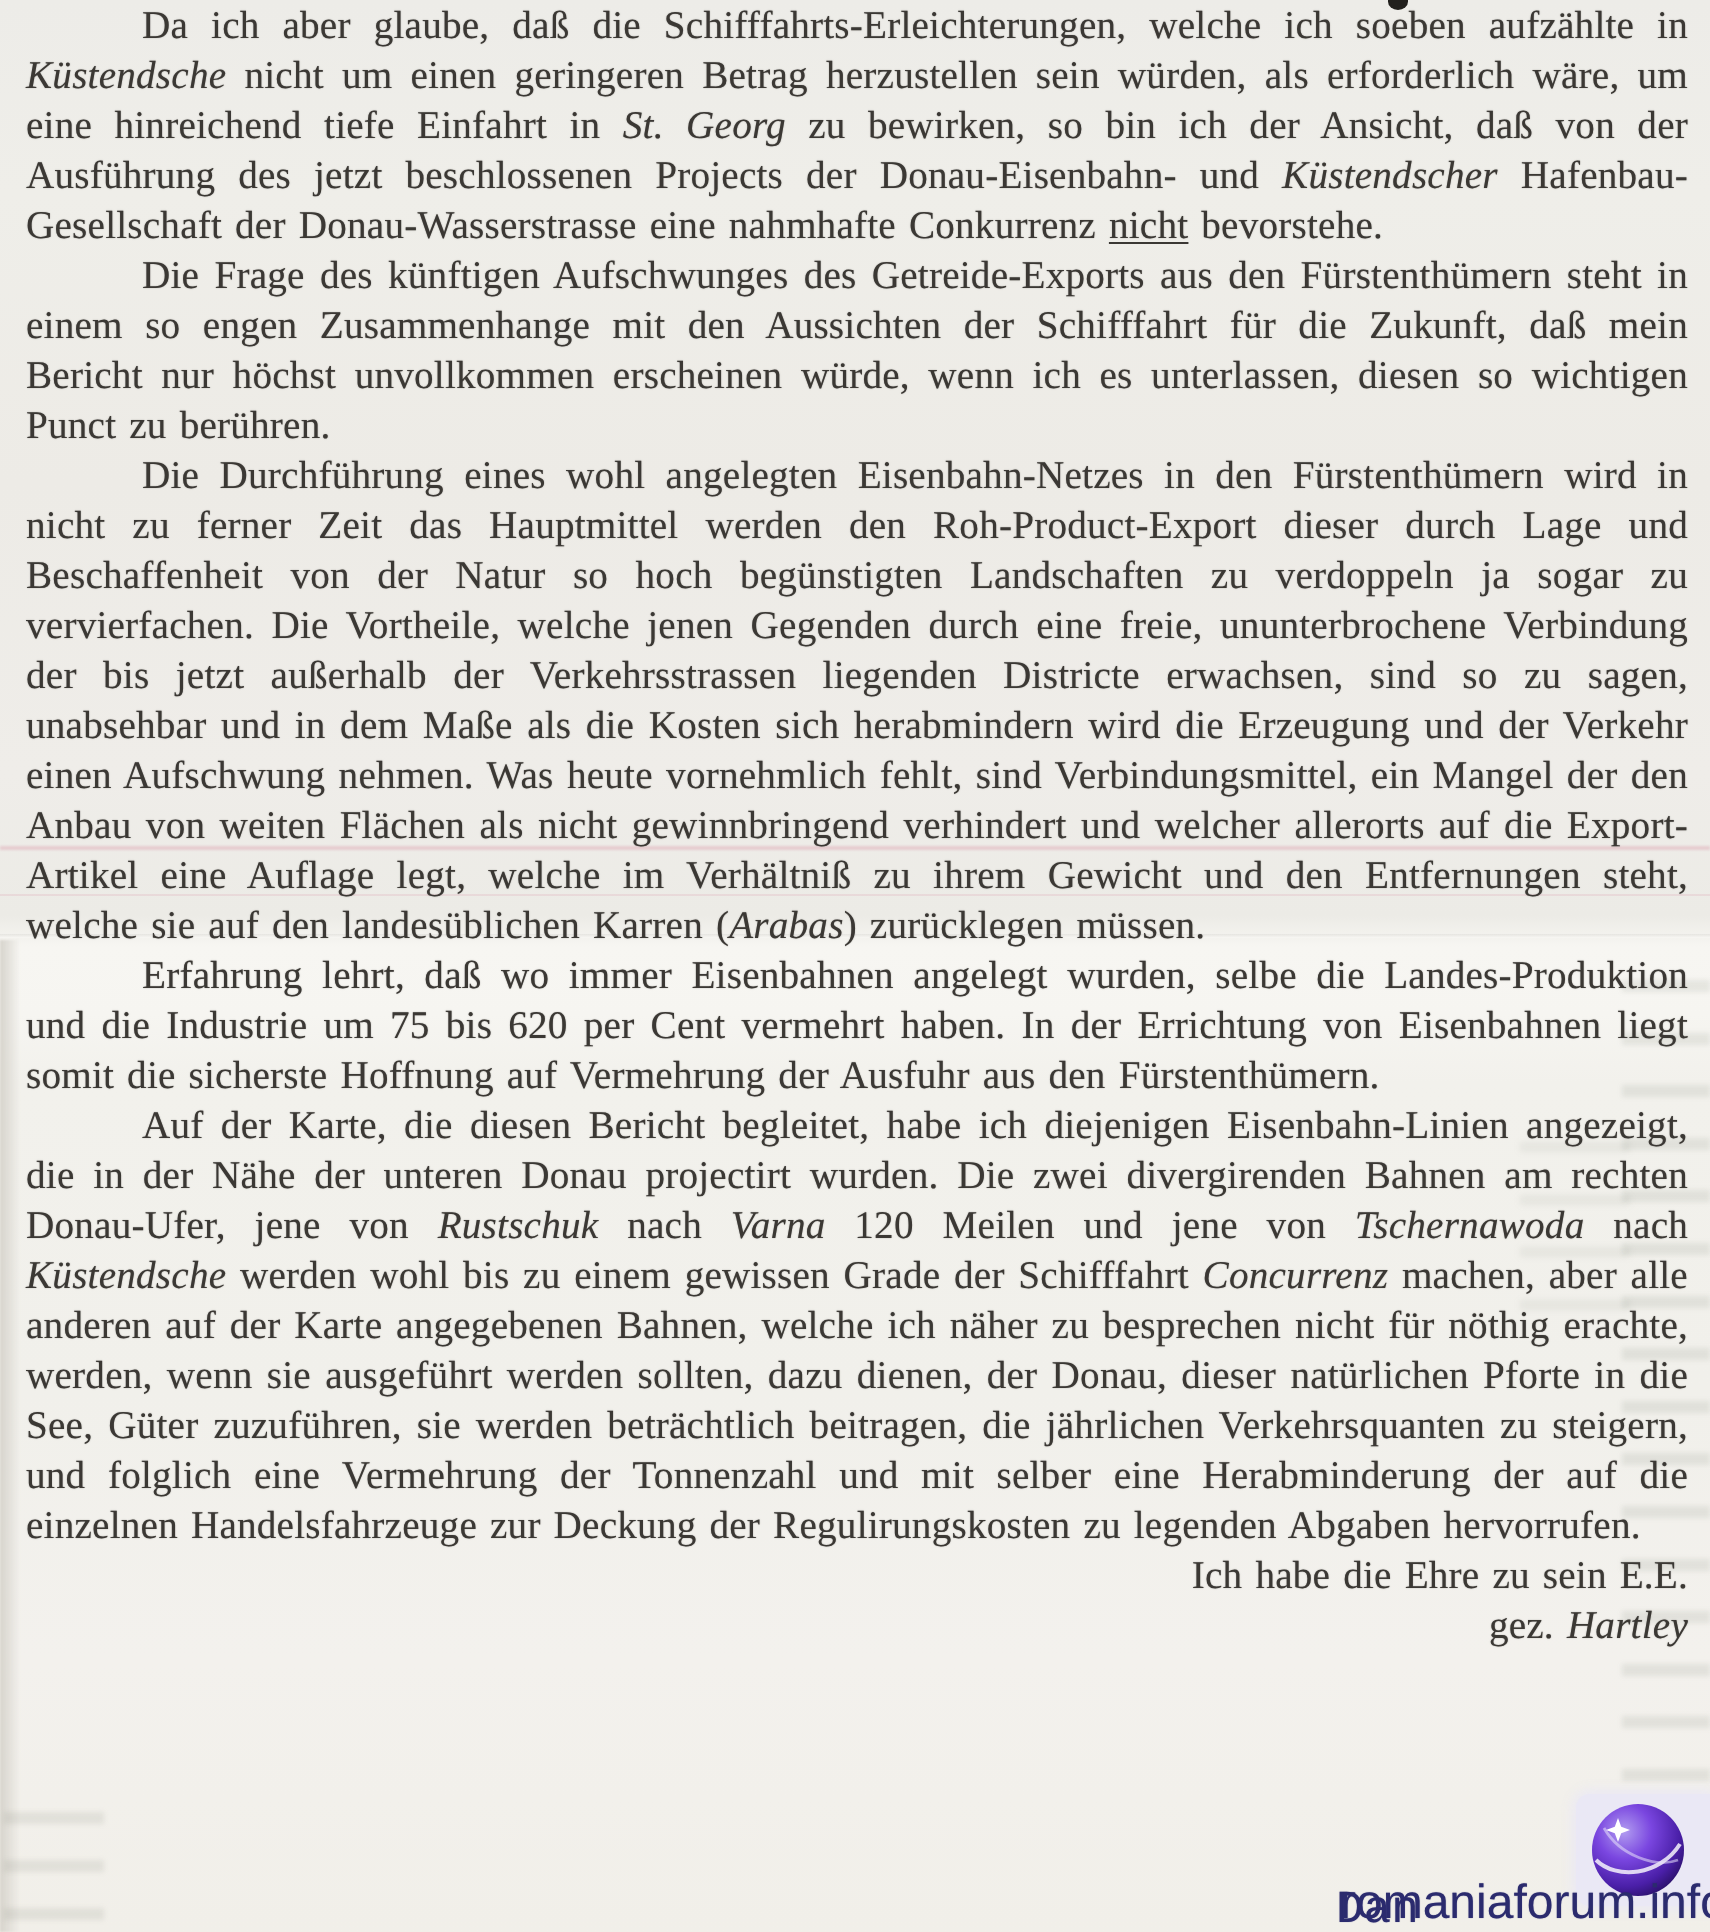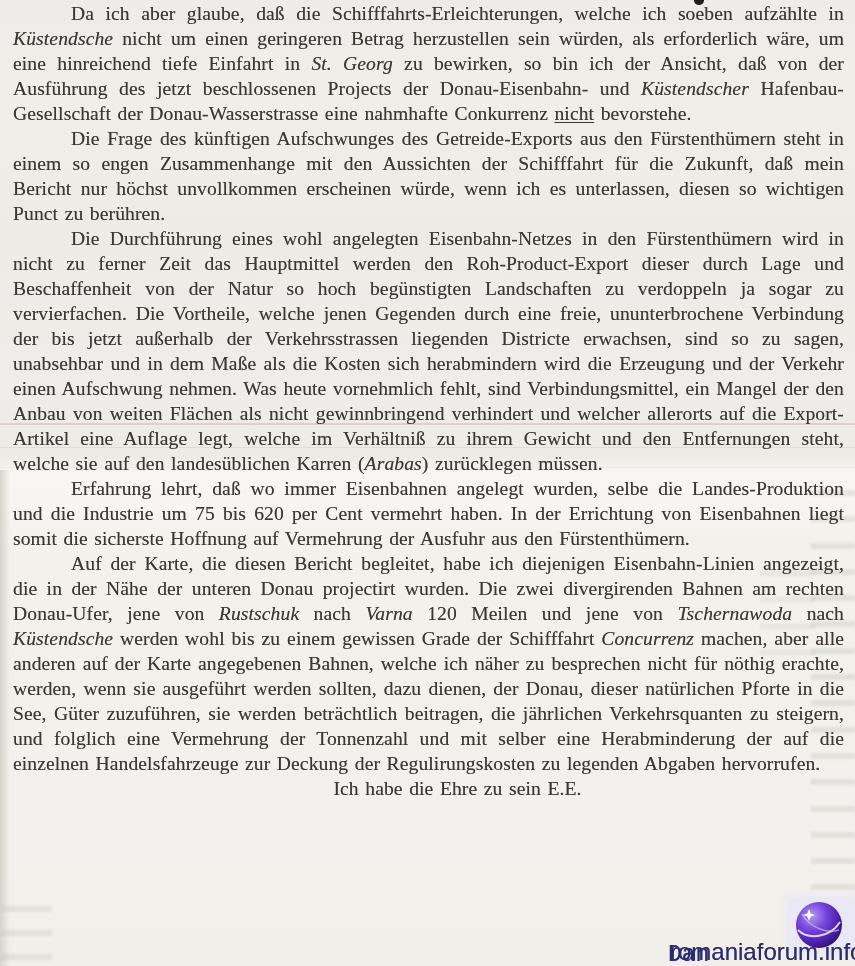--- a/index.html
+++ b/index.html
@@ -37,21 +37,21 @@
       rgba(0,0,0,0) 0 8px, rgba(120,124,108,0.13) 8px 14px, rgba(0,0,0,0) 14px 24px);
     filter:blur(1.4px);}
 
   
   .text-block{position:absolute;left:0;top:0;width:855px;
     padding:1px 11px 0 13px;box-sizing:border-box;
     font-size:19.6px;line-height:25px;color:#3b3834;
     text-align:justify;word-spacing:1.5px;letter-spacing:0.1px;
     text-shadow:0 0 0.6px rgba(59,56,52,0.55);}
   .para{margin:0;text-indent:58px;}
-  .closing{margin:0;text-indent:58px;text-align:center;}
+  .closing{margin:0;text-indent:58px;text-align:right;}
   .it{font-style:italic;}
   .ul{text-decoration:underline;text-underline-offset:2px;}
 
   
   .wm-patch{position:absolute;left:788px;top:897px;width:67px;height:56px;
     background:#eae8f5;border-radius:7px 0 0 7px;
     box-shadow:0 0 6px 2px rgba(234,232,245,0.9);}
   .wm-globe{position:absolute;left:794px;top:900px;}
   .wm-line1{position:absolute;left:668px;top:942px;width:120px;
     font-family:Liberation Mono, monospace;font-size:23px;line-height:26px;
@@ -80,20 +80,21 @@
     <p class="para"><span>Die Frage des künftigen Aufschwunges des Getreide-Exports aus den Fürstenthümern steht in einem so engen Zusammenhange mit den Aussichten der Schifffahrt für die Zukunft, daß mein Bericht nur höchst unvollkommen erscheinen würde, wenn ich es unterlassen, diesen so wichtigen Punct zu berühren.</span></p>
 
     <p class="para"><span>Die Durchführung eines wohl angelegten Eisenbahn-Netzes in den Fürstenthümern wird in nicht zu ferner Zeit das Hauptmittel werden den Roh-Product-Export dieser durch Lage und Beschaffenheit von der Natur so hoch begünstigten Landschaften zu verdoppeln ja sogar zu vervierfachen. Die Vortheile, welche jenen Gegenden durch eine freie, ununterbrochene Verbindung der bis jetzt außerhalb der Verkehrsstrassen liegenden Districte erwachsen, sind so zu sagen, unabsehbar und in dem Maße als die Kosten sich herabmindern wird die Erzeugung und der Verkehr einen Aufschwung nehmen. Was heute vornehmlich fehlt, sind Verbindungsmittel, ein Mangel der den Anbau von weiten Flächen als nicht gewinnbringend verhindert und welcher allerorts auf die Export-Artikel eine Auflage legt, welche im Verhältniß zu ihrem Gewicht und den Entfernungen steht, welche sie auf den landesüblichen Karren (</span><span class="it">Arabas</span><span>) zurücklegen müssen.</span></p>
 
     <p class="para"><span>Erfahrung lehrt, daß wo immer Eisenbahnen angelegt wurden, selbe die Landes-Produktion und die Industrie um 75 bis 620 per Cent vermehrt haben. In der Errichtung von Eisenbahnen liegt somit die sicherste Hoffnung auf Vermehrung der Ausfuhr aus den Fürstenthümern.</span></p>
 
     <p class="para"><span>Auf der Karte, die diesen Bericht begleitet, habe ich diejenigen Eisenbahn-Linien angezeigt, die in der Nähe der unteren Donau projectirt wurden. Die zwei divergirenden Bahnen am rechten Donau-Ufer, jene von </span><span class="it">Rustschuk</span><span> nach </span><span class="it">Varna</span><span> 120 Meilen und jene von </span><span class="it">Tschernawoda</span><span> nach </span><span class="it">Küstendsche</span><span> werden wohl bis zu einem gewissen Grade der Schifffahrt </span><span class="it">Concurrenz</span><span> machen, aber alle anderen auf der Karte angegebenen Bahnen, welche ich näher zu besprechen nicht für nöthig erachte, werden, wenn sie ausgeführt werden sollten, dazu dienen, der Donau, dieser natürlichen Pforte in die See, Güter zuzuführen, sie werden beträchtlich beitragen, die jährlichen Verkehrsquanten zu steigern, und folglich eine Vermehrung der Tonnenzahl und mit selber eine Herabminderung der auf die einzelnen Handelsfahrzeuge zur Deckung der Regulirungskosten zu legenden Abgaben hervorrufen.</span></p>
 
     <p class="closing"><span>Ich habe die Ehre zu sein E.E.</span></p>
 
+    <p class="closing"><span>gez. </span><span class="it">Hartley</span></p>
   </div>
 
   <div>
     <div class="wm-patch"></div>
     <svg class="wm-globe" width="50" height="50" viewBox="0 0 50 50">
       <defs>
         <radialGradient id="gb" cx="35%" cy="30%" r="75%">
           <stop offset="0%" stop-color="#b19cf0"></stop>
           <stop offset="40%" stop-color="#7a46e0"></stop>
           <stop offset="80%" stop-color="#4a1fa8"></stop>

